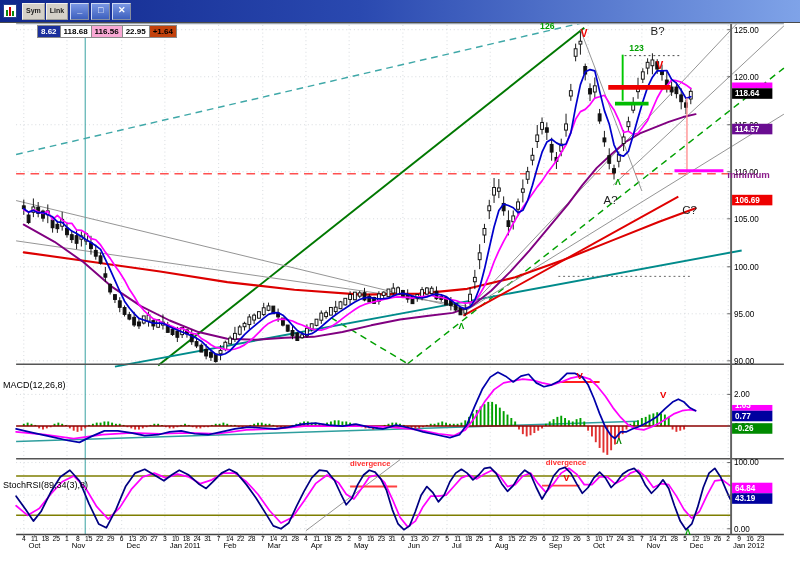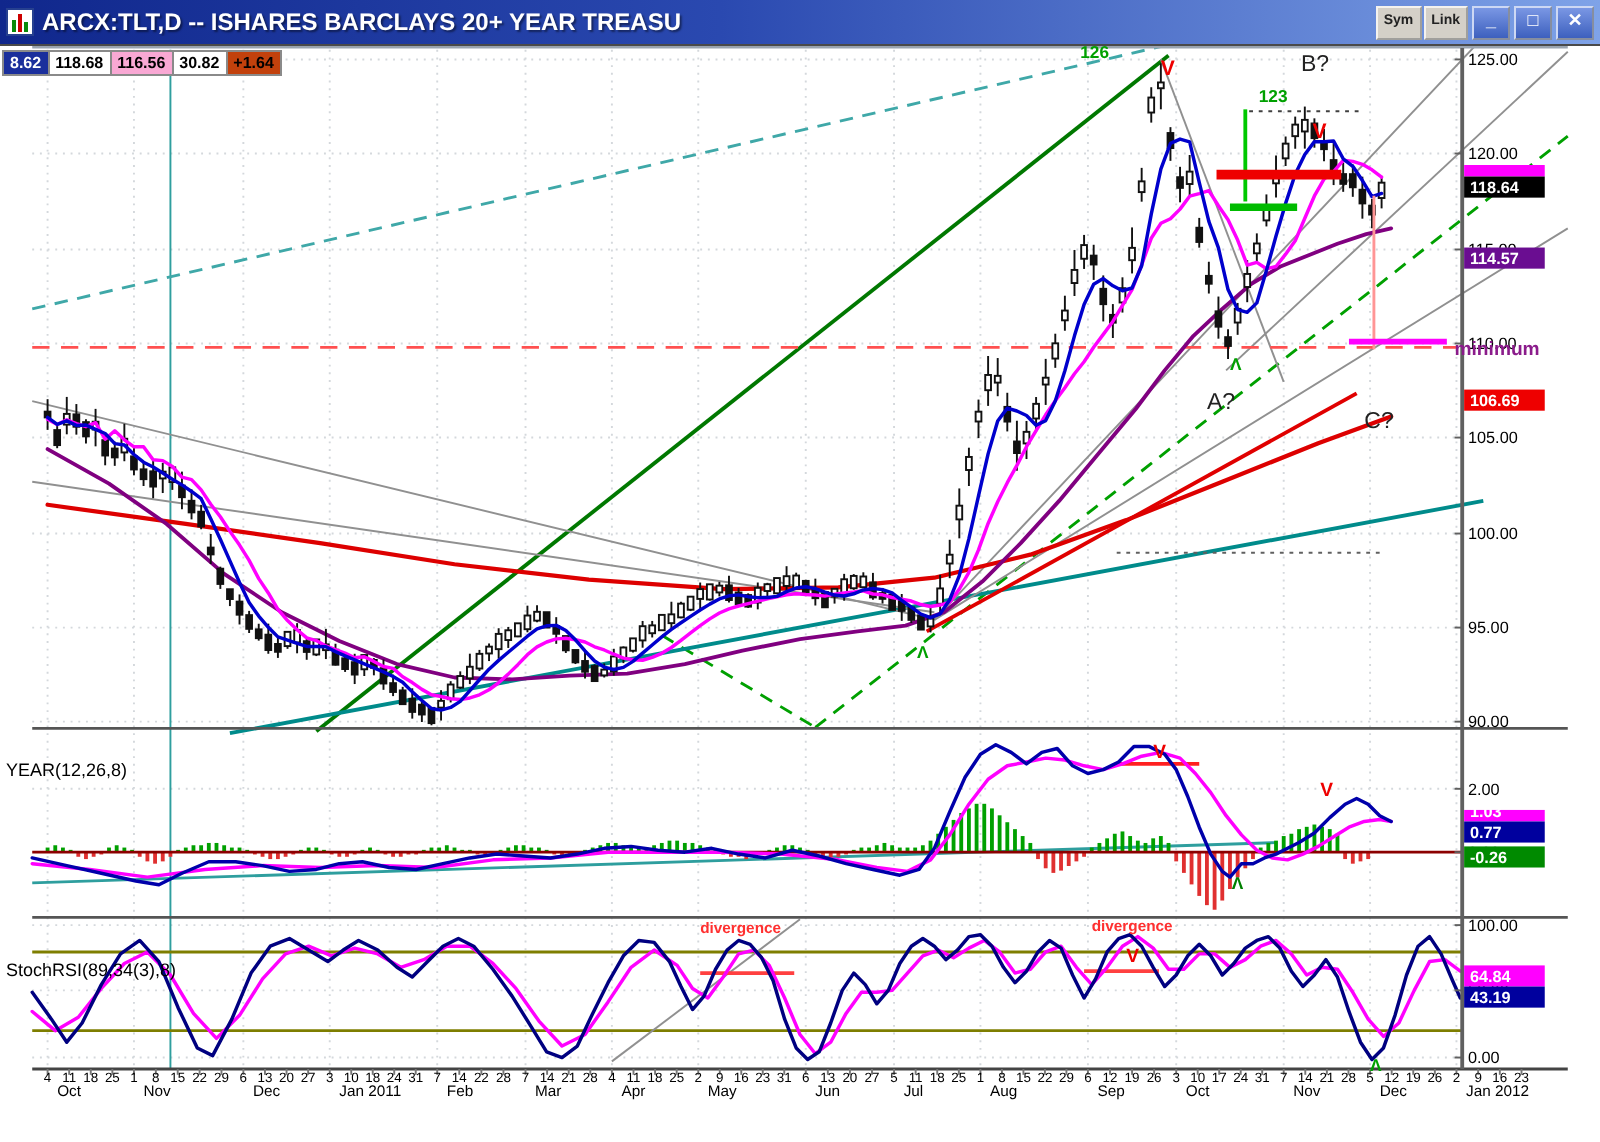--- a/index.html
+++ b/index.html
@@ -27,21 +27,20 @@
 </style>
 </head>
 <body>
 
 <div class="titlebar">
   <span class="sysicon">
     <i style="height:6px"></i>
       <i class="r" style="height:9px"></i>
       <i style="height:5px"></i>
   </span>
-  <span class="title-text">ARCX:TLT,D -- ISHARES BARCLAYS 20+ YEAR TREASU</span>
   <span class="mini-btn">Sym</span>
   <span class="mini-btn">Link</span>
   <span class="winbtn">_</span>
   <span class="winbtn">□</span>
   <span class="winbtn">✕</span>
 </div>
 
 <div id="chartWrap"><svg width="800" height="548" viewBox="0 23 800 571">
       <rect x="0" y="23" width="800" height="548" fill="#ffffff"></rect>
       <line x1="8" y1="25" x2="8" y2="556" stroke="#d4d8dc" stroke-width="1" stroke-dasharray="1 3"></line>
@@ -777,21 +776,21 @@
       <text x="584" y="394" fill="#EE0000" font-size="10" font-weight="bold">V</text>
       <text x="671" y="414" fill="#EE0000" font-size="10" font-weight="bold">V</text>
       <text x="625" y="462" fill="#008000" font-size="9" font-weight="bold">Λ</text>
       <text x="348" y="485" fill="#FF3030" font-size="8" font-weight="bold">divergence</text>
       <text x="552" y="484" fill="#FF3030" font-size="8" font-weight="bold">divergence</text>
       <text x="570" y="500" fill="#EE0000" font-size="10" font-weight="bold">V</text>
       <text x="697" y="557" fill="#00A000" font-size="9" font-weight="bold">Λ</text>
     </svg></div>
 
 <div class="quote-row" id="quoteRow">
-    <span class="qcell" style="background: rgb(27, 47, 156); color: rgb(255, 255, 255);">8.62</span>
+    <span class="qcell" style="background: rgb(27, 47, 156); color: rgb(255, 255, 255); margin-left: 36px;">8.62</span>
     <span class="qcell" style="background: rgb(255, 255, 255); color: rgb(0, 0, 0);">118.68</span>
     <span class="qcell" style="background: #f9a8d4; color: rgb(0, 0, 0);">116.56</span>
-    <span class="qcell" style="background: rgb(255, 255, 255); color: rgb(0, 0, 0);">30.82</span>
+    <span class="qcell" style="background: rgb(255, 255, 255); color: rgb(0, 0, 0);">22.95</span>
     <span class="qcell" style="background: #c2410c; color: rgb(0, 0, 0);">+1.64</span>
   </div>
 
-<div class="panel-label" style="top:380px">YEAR(12,26,8)</div>
+<div class="panel-label" style="top:380px">MACD(12,26,8)</div>
 <div class="panel-label" style="top:480px">StochRSI(89,34(3),8)</div>
 
 </body></html>

